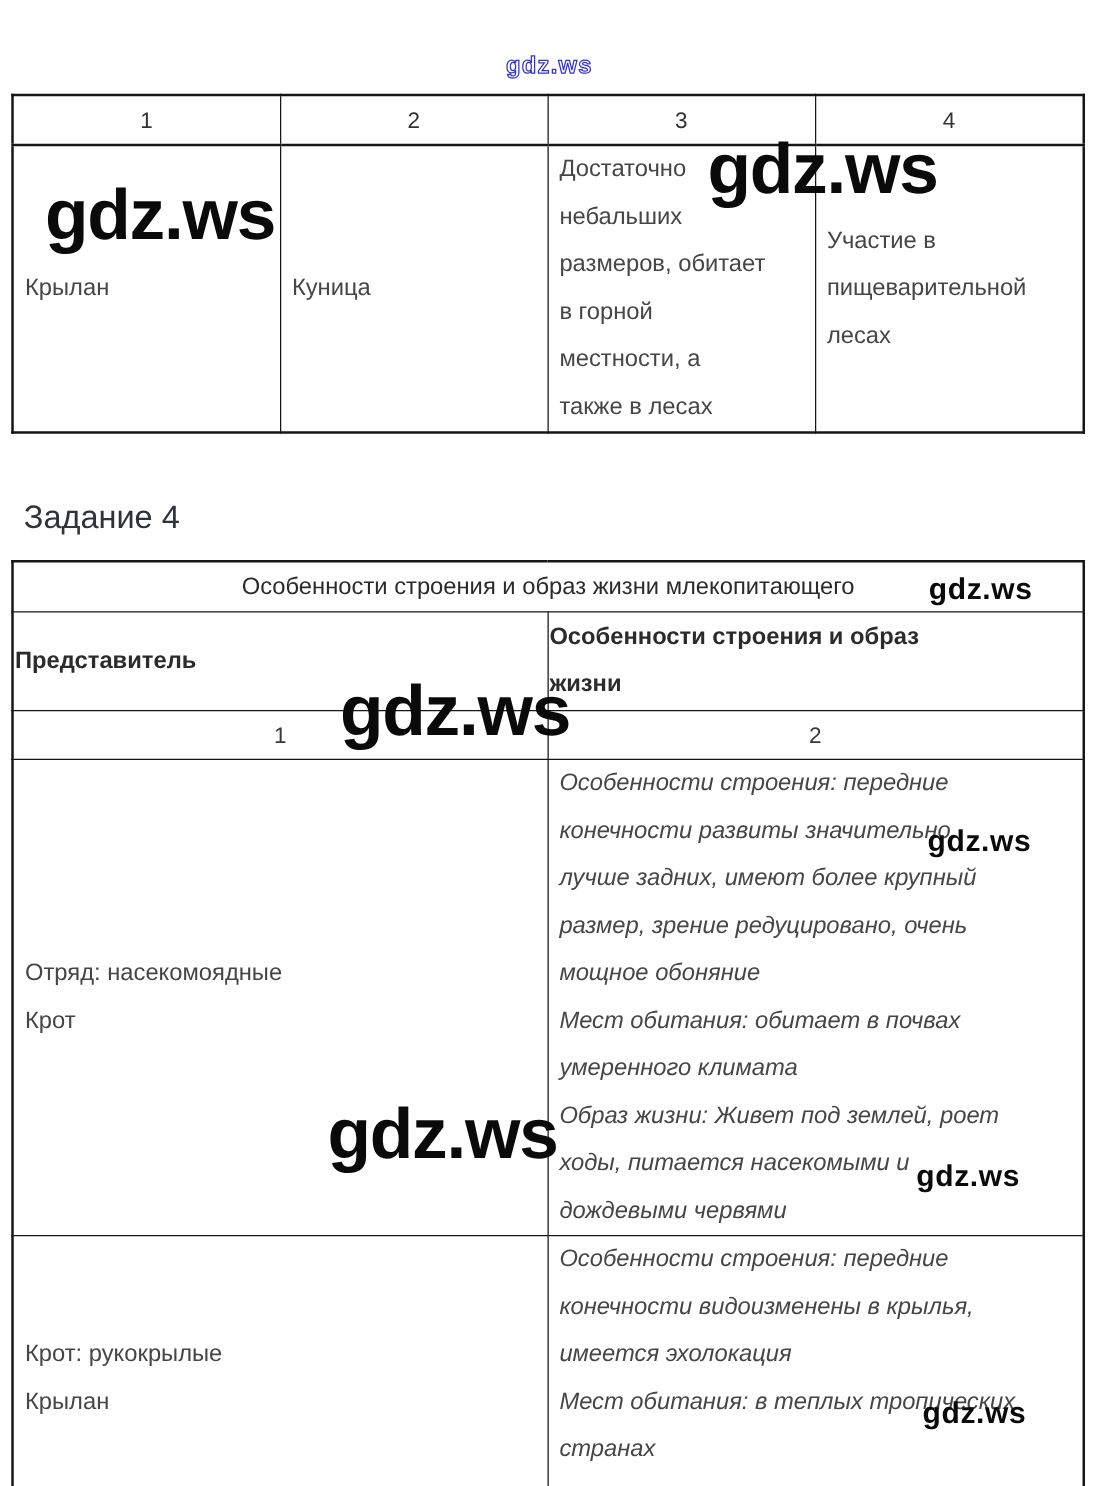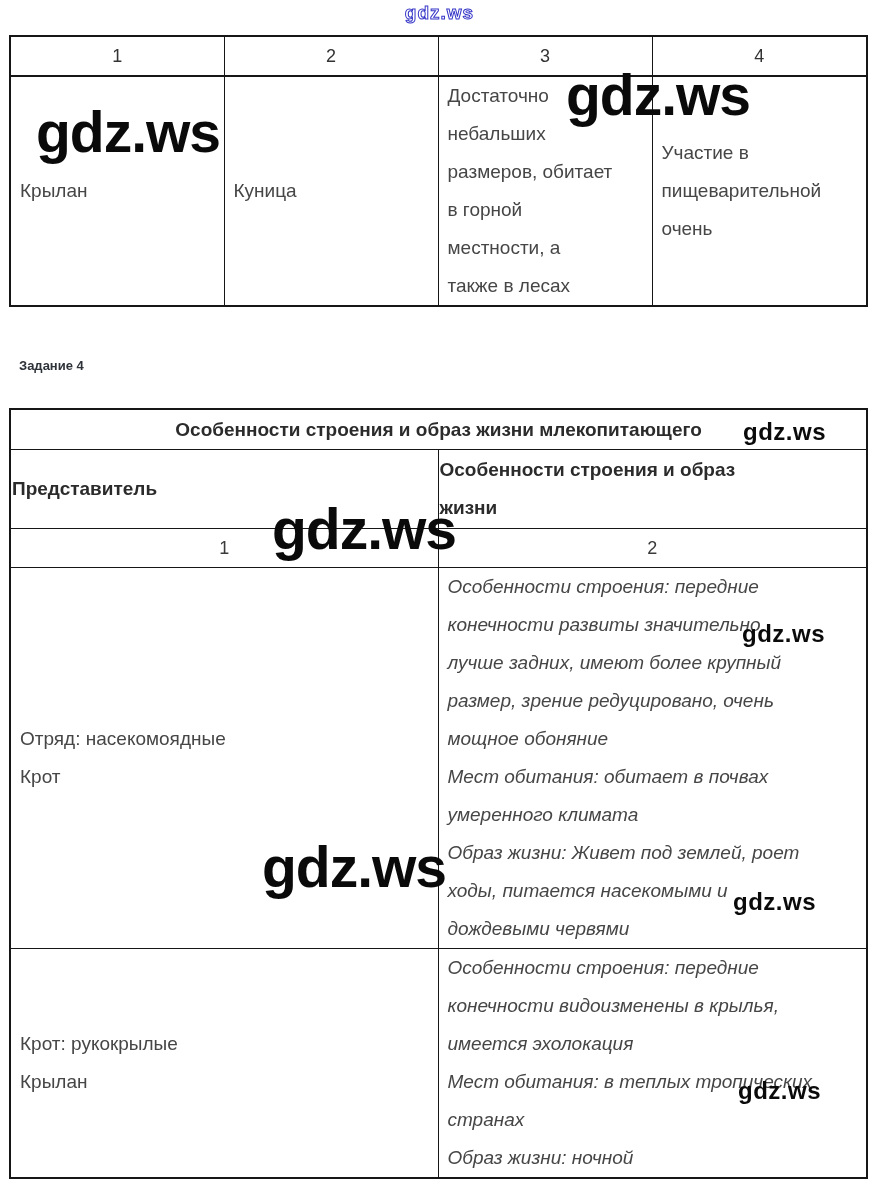--- a/index.html
+++ b/index.html
@@ -3,21 +3,21 @@
 <meta charset="utf-8">
 <style>
   html, body { margin: 0; padding: 0; }
   body {
     width: 879px; height: 1189px;
     background: #ffffff;
     font-family: "Liberation Sans", sans-serif;
     position: relative;
     overflow: hidden;
   }
-  .page { position: absolute; inset: 0; }
+  .page { position: absolute; inset: 0; margin-top: 40px; }
 
   
   table.t {
     position: absolute;
     border-collapse: collapse;
     table-layout: fixed;
     border: 2px solid #161616;
   }
   table.t td {
     border: 1px solid #161616;
@@ -40,32 +40,32 @@
     border-bottom-width: 2px;
   }
   #table1 tr.brow { height: 228px; }
   #table1 tr.brow td { vertical-align: middle; padding: 0 12px 0 9px; }
   #table1 tr.brow td.top { vertical-align: top; }
 
   
   .task-heading {
     position: absolute;
     left: 19px; top: 358px;
-    font-size: 13px;
-    font-weight: 700;
+    font-size: 26px;
+    font-weight: 400;
     color: #2e3239;
   }
 
   
   #table2 { left: 9px; top: 408px; width: 857px; }
   #table2 tr.trow td {
     height: 37px;
     text-align: center;
     vertical-align: middle;
-    font-weight: 700;
+    font-weight: 400;
     font-size: 19px;
     line-height: 24px;
     color: #2b2b2b;
   }
   #table2 tr.chrow td {
     height: 76px;
     text-align: left;
     vertical-align: middle;
     font-weight: 700;
     font-size: 19px;
@@ -139,21 +139,21 @@
       <td>Крылан</td>
       <td>Куница</td>
       <td class="top">Достаточно
 небальших
 размеров, обитает
 в горной
 местности, а
 также в лесах</td>
       <td>Участие в
 пищеварительной
-очень</td>
+лесах</td>
     </tr>
   </tbody>
     </table>
 
   <div class="task-heading">Задание 4</div>
 
   <table class="t" id="table2">
     <colgroup>
       <col style="width:428px">
         <col style="width:429px">

